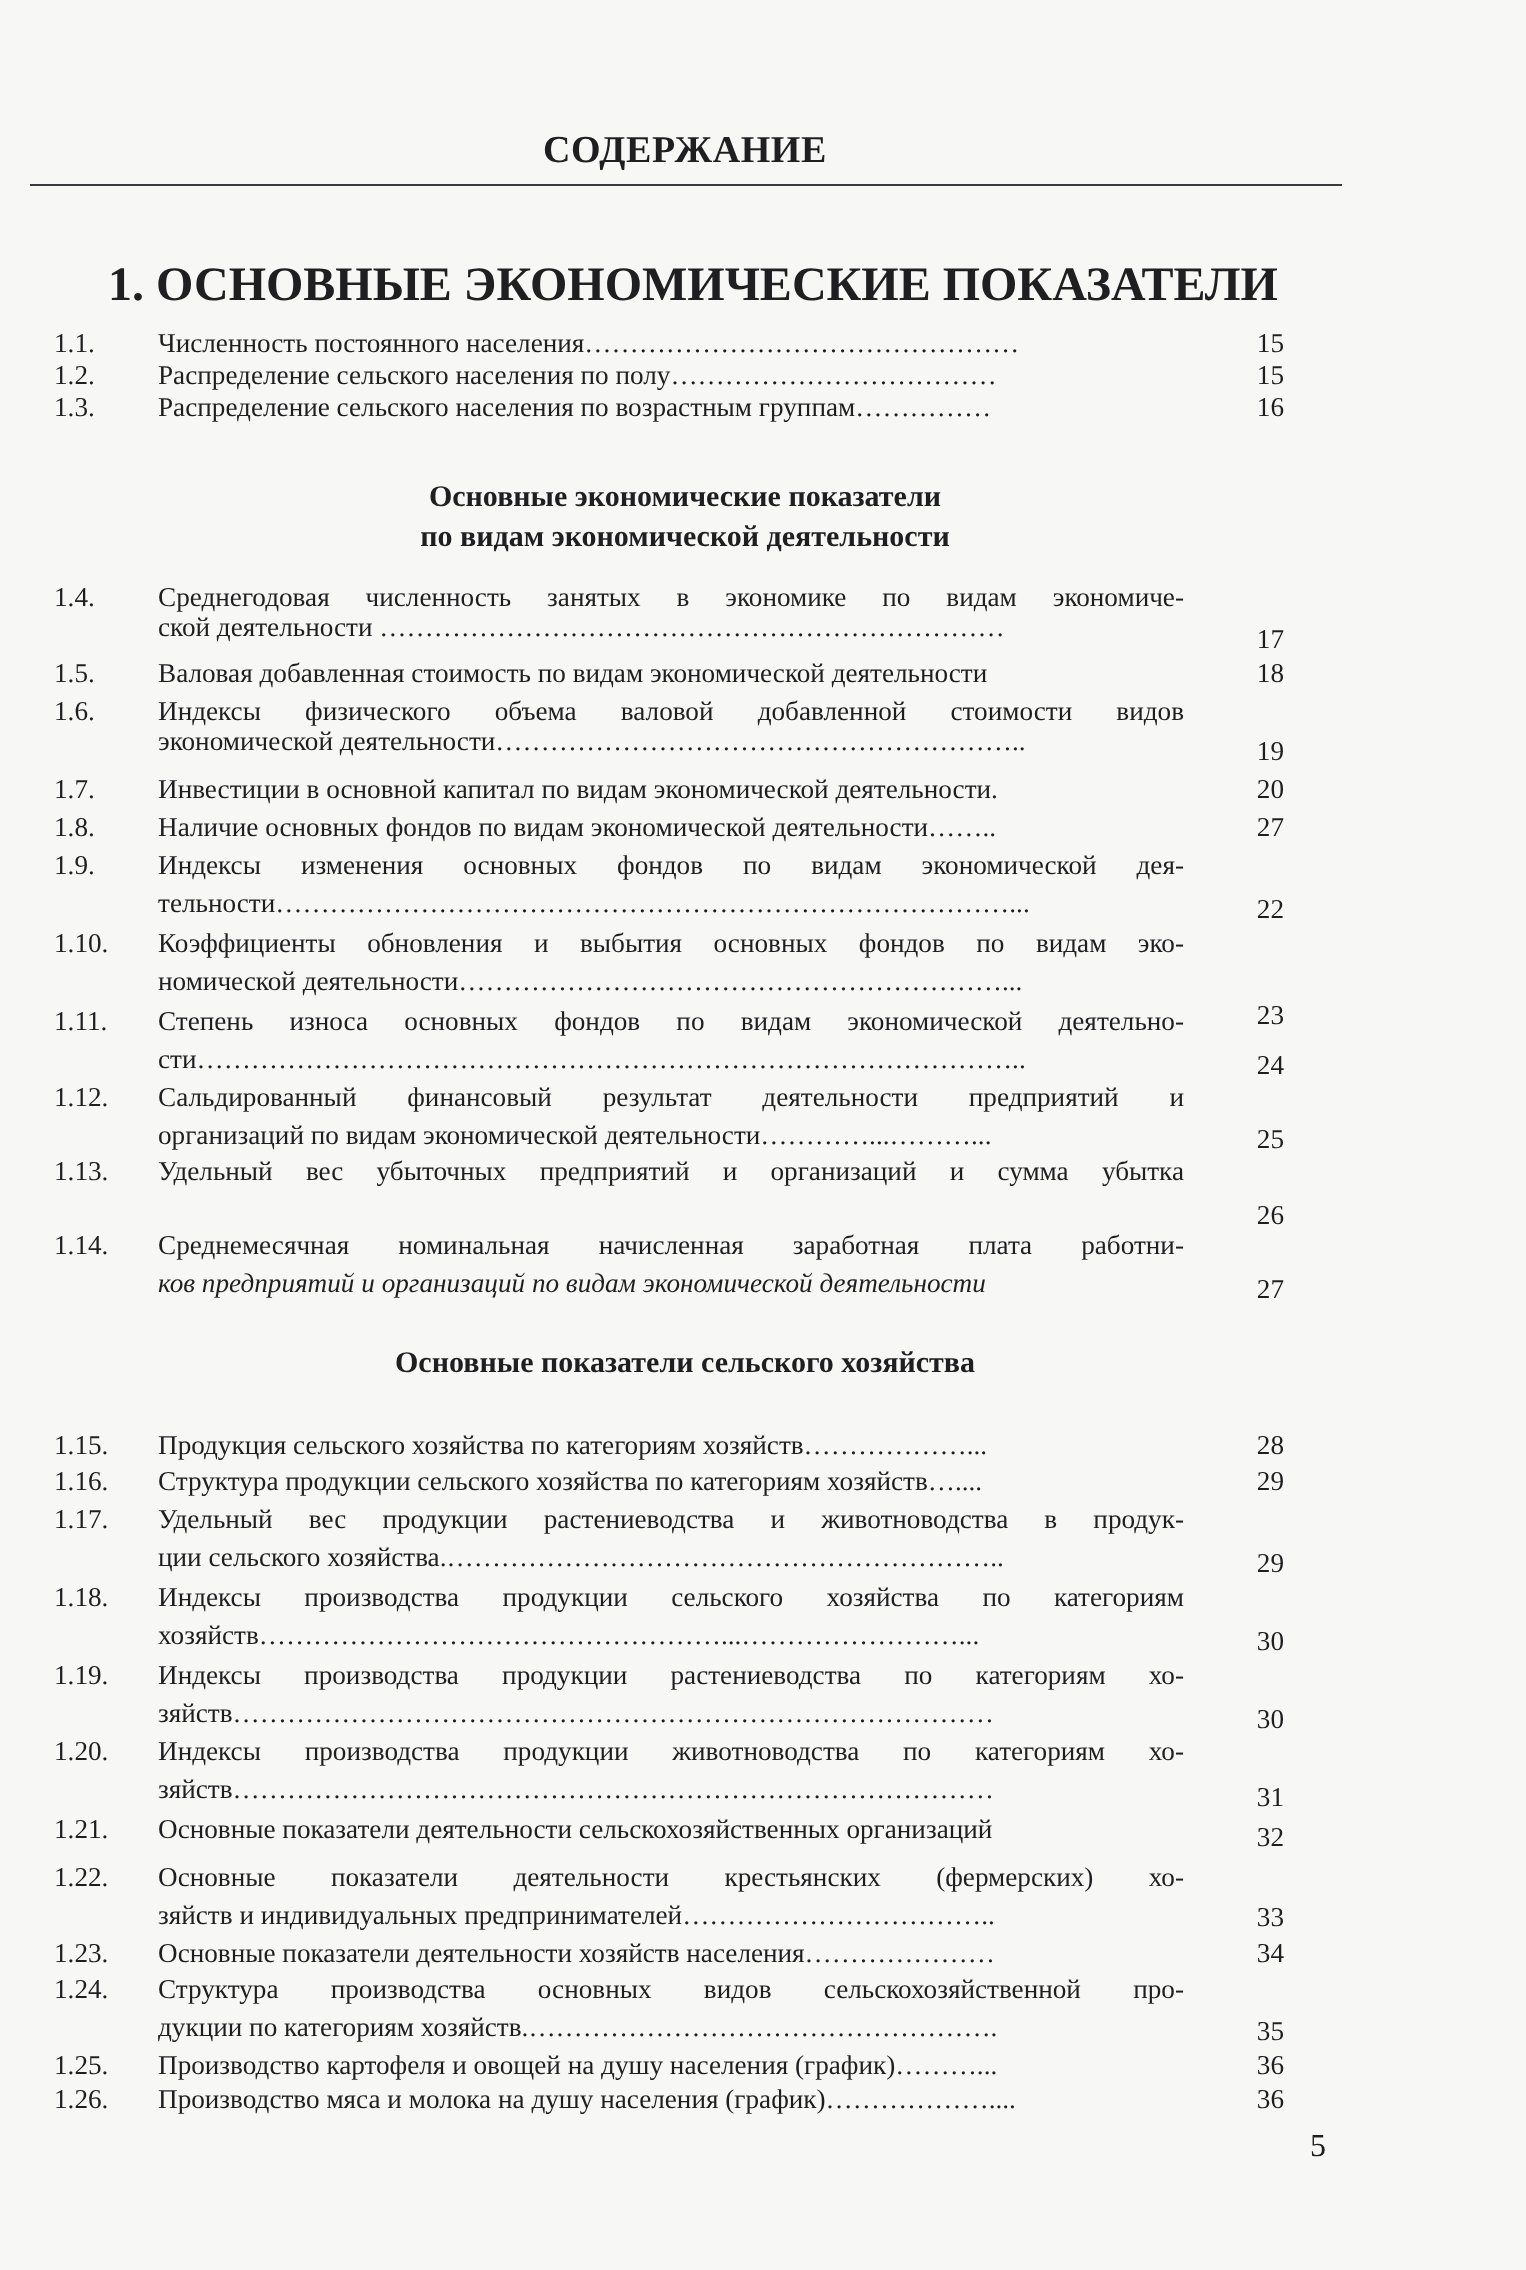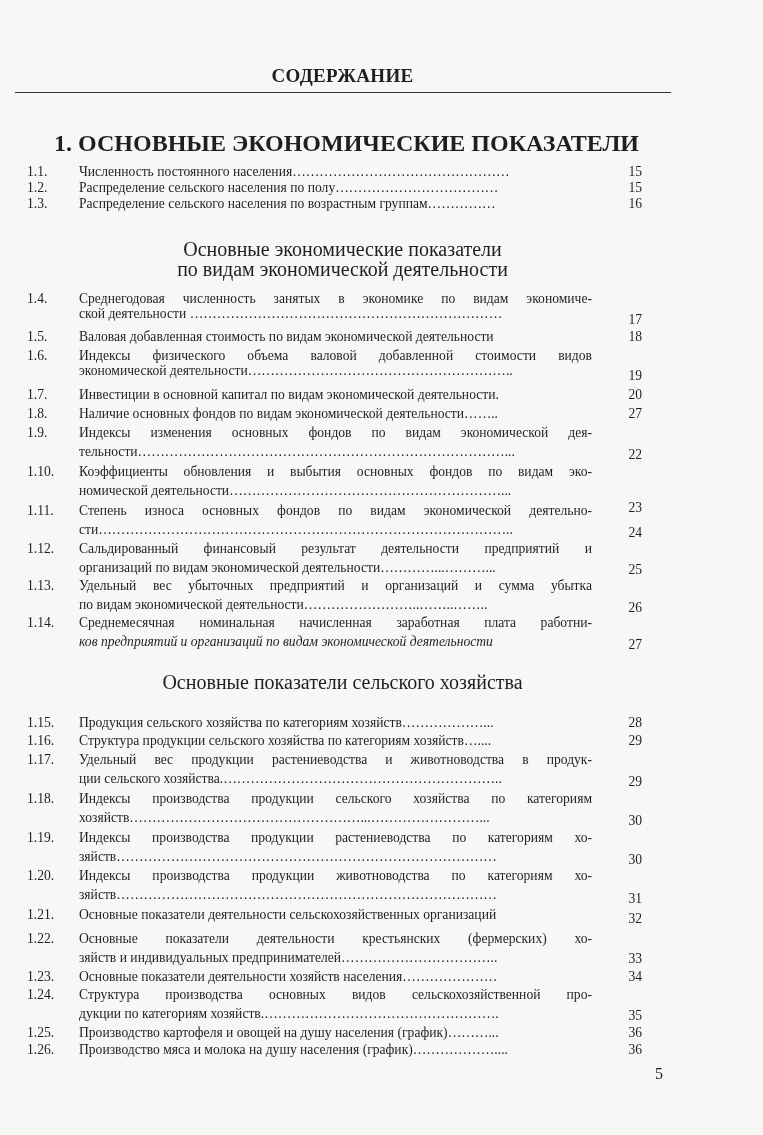--- a/index.html
+++ b/index.html
@@ -19,21 +19,21 @@
   .doc-rule {
     position: absolute; left: 15px; top: 67px; width: 656px; height: 0;
     border-top: 1.2px solid #3a3a3e;
   }
   .section-title {
     position: absolute; left: 19px; width: 655px;
     text-align: center; font-weight: bold; font-size: 24px;
   }
   .subsection-title {
     position: absolute; left: 15px; width: 655px;
-    text-align: center; font-weight: normal; font-size: 20px; line-height: 19px;
+    text-align: center; font-weight: bold; font-size: 15px; line-height: 19px;
   }
   .entry { position: absolute; left: 0; width: 763px; font-size: 13.6px; line-height: 15.2px; }
   .entry .num { position: absolute; left: 27px; }
   .entry .text { position: absolute; left: 79px; width: 513px; text-align: justify; }
   .entry .text .line { display: block; white-space: nowrap; overflow: hidden; }
   .entry .text .line.just { text-align: justify; text-align-last: justify; white-space: normal; height: 15.2px; }
   .entry .page-num { position: absolute; left: 622px; width: 20px; text-align: right; }
   .page-footer { position: absolute; left: 655px; top: 1040px; font-size: 16px; }
 </style>
 </head>
@@ -137,21 +137,20 @@
     <span class="text">
       <span class="line just">Сальдированный финансовый результат деятельности предприятий и</span>
       <span class="line" style="margin-top:4px;">организаций по видам экономической деятельности…………...………...</span>
     </span>
     <span class="page-num" style="top:21px;">25</span>
   </div>
   <div class="entry" style="top:553px;">
     <span class="num">1.13.</span>
     <span class="text">
       <span class="line just">Удельный вес убыточных предприятий и организаций  и сумма убытка</span>
-      <span class="line" style="margin-top:4px;">по видам экономической деятельности……………………..……..……..</span>
     </span>
     <span class="page-num" style="top:22px;">26</span>
   </div>
   <div class="entry" style="top:590px;">
     <span class="num">1.14.</span>
     <span class="text">
       <span class="line just">Среднемесячная номинальная начисленная заработная плата работни-</span>
       <span class="line" style="margin-top:4px;font-style:italic;">ков предприятий и организаций по видам экономической деятельности</span>
     </span>
     <span class="page-num" style="top:22px;">27</span>

